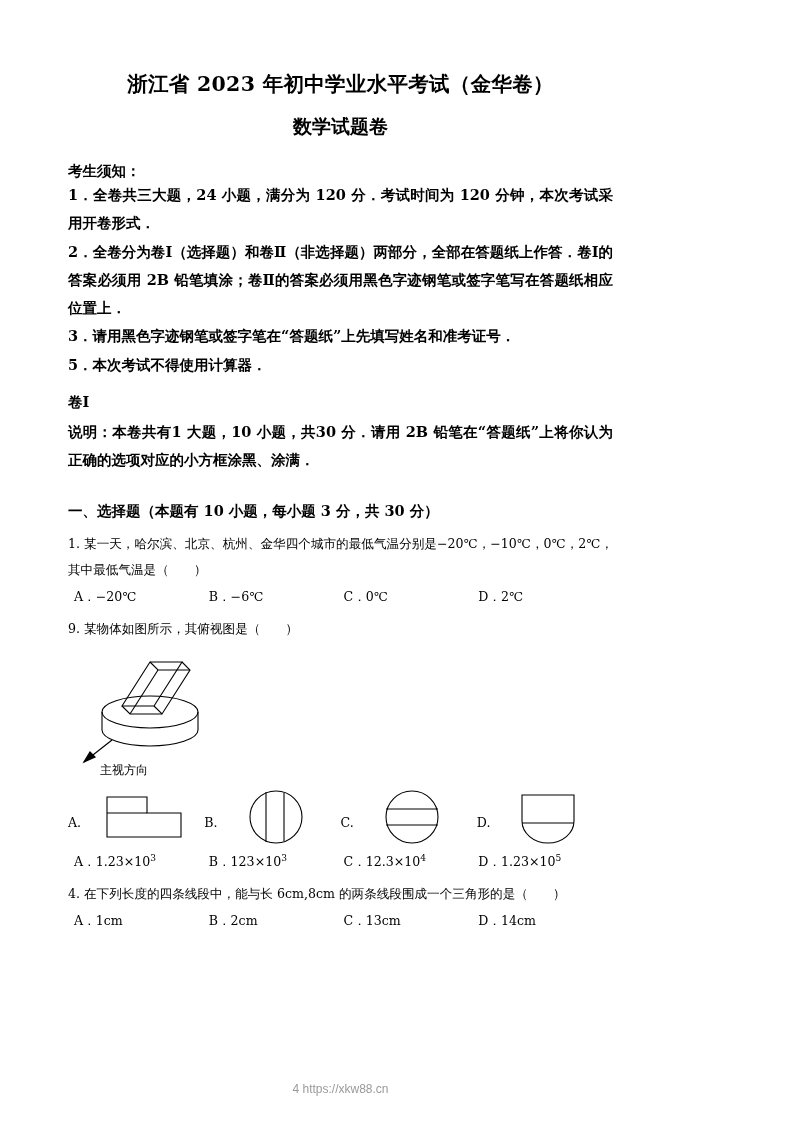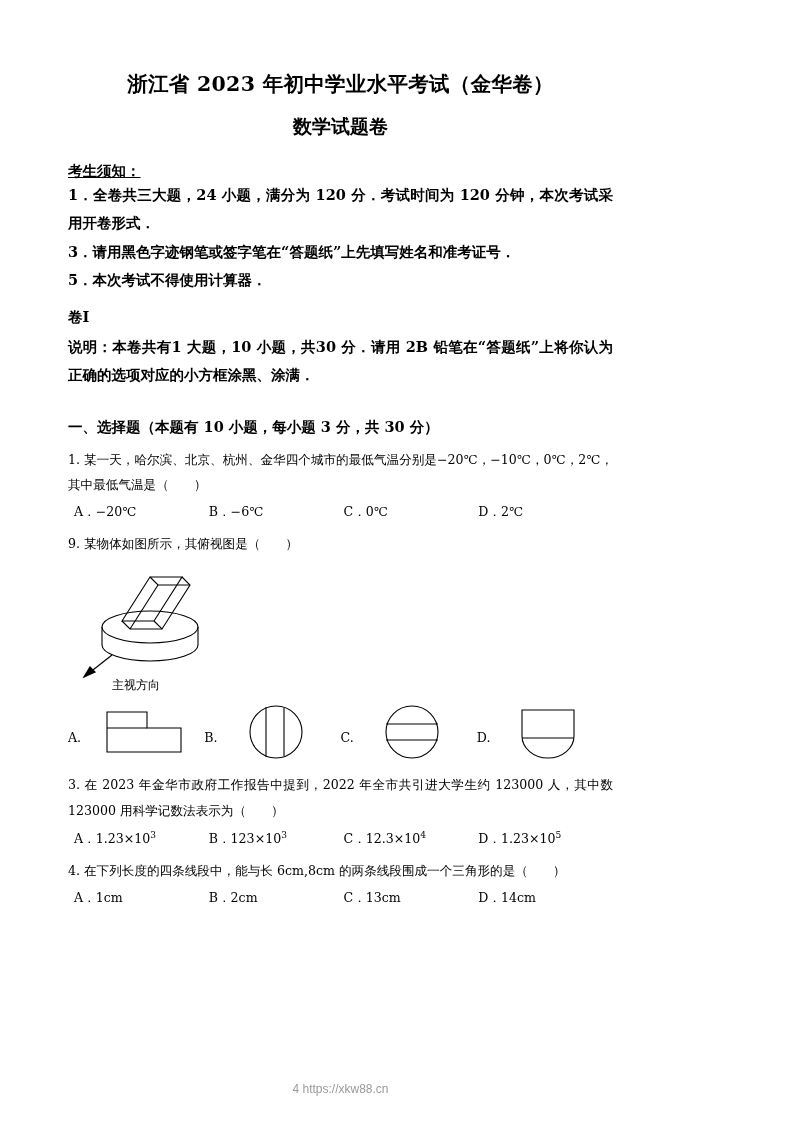--- a/index.html
+++ b/index.html
@@ -35,21 +35,20 @@
     font-size: 19px;
     font-weight: bold;
     margin: 16px 0 0 0;
     font-family: "DejaVu Serif", serif;
   }
   .notice-head {
     font-size: 14.5px;
     font-weight: bold;
     margin: 22px 0 0 0;
     font-family: "DejaVu Serif", serif;
-    text-decoration: underline;
   }
   .notice-item {
     font-size: 14.5px;
     font-weight: bold;
     line-height: 1.95;
     font-family: "DejaVu Serif", serif;
     text-align: justify;
   }
   .juan-label {
     text-align: left;
@@ -117,20 +116,21 @@
 </head>
 <body>
 
 <div class="page">
 
   <div class="title-main">浙江省 2023 年初中学业水平考试（金华卷）</div>
   <div class="title-sub">数学试题卷</div>
 
   <div class="notice-head">考生须知：</div>
   <div class="notice-item">1．全卷共三大题，24 小题，满分为 120 分．考试时间为 120 分钟，本次考试采用开卷形式．</div>
+  <div class="notice-item">2．全卷分为卷Ⅰ（选择题）和卷Ⅱ（非选择题）两部分，全部在答题纸上作答．卷Ⅰ的答案必须用 2B 铅笔填涂；卷Ⅱ的答案必须用黑色字迹钢笔或签字笔写在答题纸相应位置上．</div>
   <div class="notice-item">3．请用黑色字迹钢笔或签字笔在“答题纸”上先填写姓名和准考证号．</div>
   <div class="notice-item">5．本次考试不得使用计算器．</div>
 
   <div class="juan-label">卷Ⅰ</div>
   <div class="explain">说明：本卷共有1 大题，10 小题，共30 分．请用 2B 铅笔在“答题纸”上将你认为正确的选项对应的小方框涂黑、涂满．</div>
 
   <div class="section-head">一、选择题（本题有 10 小题，每小题 3 分，共 30 分）</div>
 
   <div class="q">1. 某一天，哈尔滨、北京、杭州、金华四个城市的最低气温分别是−20℃，−10℃，0℃，2℃，其中最低气温是（　　）</div>
   <div class="opts indent">
@@ -154,21 +154,21 @@
         <path d="M44 56 L52 64 L84 64"></path>
         <path d="M72 12 L80 20 L112 20"></path>
         <path d="M52 64 L80 20"></path>
       </g>
 
       <g stroke="#000" stroke-width="1.2" fill="none">
         <line x1="6" y1="112" x2="34" y2="90"></line>
         <path d="M6 112 L17 107 L12 102 Z" fill="#000"></path>
       </g>
     </svg>
-    <div style="font-size:12px;font-family:'DejaVu Serif',serif;margin-left:34px;margin-top:-10px;">主视方向</div>
+    <div style="font-size:12px;font-family:'DejaVu Serif',serif;margin-left:22px;margin-top:-10px;">主视方向</div>
   </div>
 
   <div class="fig-row">
     <div class="fig-cell">
       <span class="lbl">A.</span>
       <svg width="110" height="58" viewBox="0 0 110 58" xmlns="http://www.w3.org/2000/svg">
         <path d="M18 8 L58 8 L58 24 L92 24 L92 48 L18 48 Z" fill="none" stroke="#000" stroke-width="1.1"></path>
         <path d="M18 24 L58 24" fill="none" stroke="#000" stroke-width="1.1"></path>
       </svg>
     </div>
@@ -190,21 +190,20 @@
     </div>
     <div class="fig-cell">
       <span class="lbl">D.</span>
       <svg width="110" height="58" viewBox="0 0 110 58" xmlns="http://www.w3.org/2000/svg">
         <path d="M24 6 L24 32 A26 22 0 0 0 76 32 L76 6 Z" fill="none" stroke="#000" stroke-width="1.1"></path>
         <line x1="24" y1="34" x2="76" y2="34" stroke="#000" stroke-width="1.1"></line>
       </svg>
     </div>
   </div>
 
-  <div class="q">3. 在 2023 年金华市政府工作报告中提到，2022 年全市共引进大学生约 123000 人，其中数 123000 用科学记数法表示为（　　）</div>
   <div class="opts indent">
     <div><span>A．1.23×10</span><sup>3</sup></div>
     <div><span>B．123×10</span><sup>3</sup></div>
     <div><span>C．12.3×10</span><sup>4</sup></div>
     <div><span>D．1.23×10</span><sup>5</sup></div>
   </div>
 
   <div class="q">4. 在下列长度的四条线段中，能与长 6cm,8cm 的两条线段围成一个三角形的是（　　）</div>
   <div class="opts indent">
     <div>A．1cm</div>

